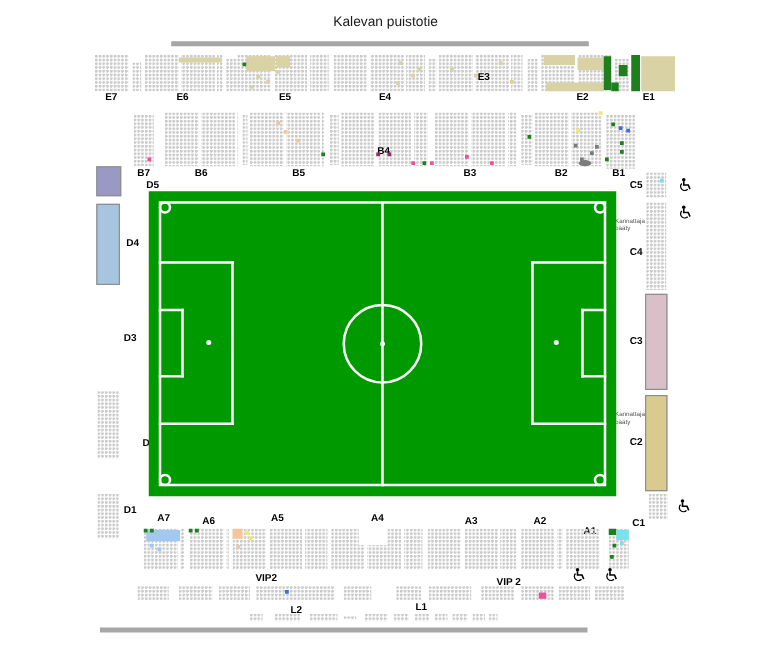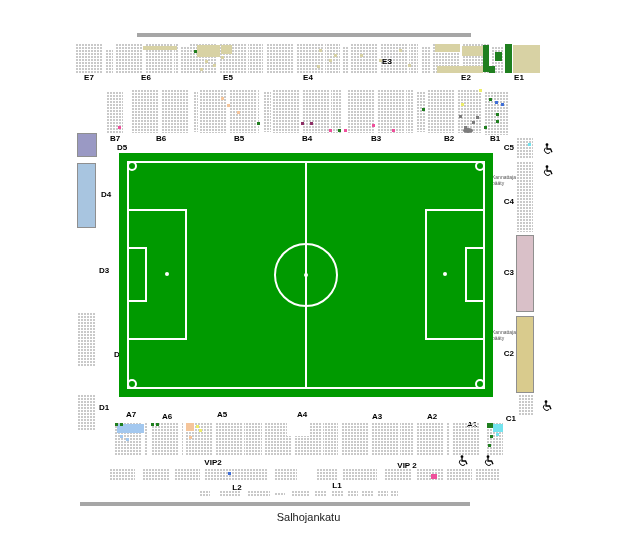--- a/index.html
+++ b/index.html
@@ -34,23 +34,23 @@
          background:var(--pitch_green);}
   .line{position:absolute;background:var(--pitch_line);}
   .outline{position:absolute;border:2px solid var(--pitch_line);box-sizing:border-box;}
   .wc{position:absolute;width:12px;height:11px;}
 </style>
 </head>
 <body>
 
 <div id="map">
 
+  <div class="street" style="top:12px">Kalevan puistotie</div>
   <div class="bar" style="left:137px;top:33px;width:334px"></div>
   <div class="bar" style="left:80px;top:502px;width:390px"></div>
-  <div class="street" style="top:511px">Salhojankatu</div>
 
   <div class="seats" style="left:76px;top:44px;width:27px;height:29px"></div>
   <div class="seats noaisle" style="left:106px;top:50px;width:7px;height:23px"></div>
   <div class="seats" style="left:116px;top:44px;width:62px;height:29px"></div>
   <div class="seats noaisle" style="left:181px;top:47px;width:9px;height:26px"></div>
   <div class="seats" style="left:190px;top:44px;width:73px;height:29px"></div>
   <div class="seats" style="left:267px;top:44px;width:73px;height:29px"></div>
   <div class="seats noaisle" style="left:343px;top:47px;width:6px;height:26px"></div>
   <div class="seats" style="left:351px;top:44px;width:67px;height:29px"></div>
   <div class="seats noaisle" style="left:422px;top:47px;width:8px;height:26px"></div>
@@ -97,21 +97,21 @@
   <div class="seats noaisle" style="left:264px;top:92px;width:7px;height:40px"></div>
   <div class="seats" style="left:273px;top:90px;width:69px;height:43px"></div>
   <div class="seats" style="left:348px;top:90px;width:65px;height:43px"></div>
   <div class="seats noaisle" style="left:417px;top:92px;width:9px;height:40px"></div>
   <div class="seats" style="left:428px;top:90px;width:53px;height:43px"></div>
   <div class="seats noaisle" style="left:485px;top:92px;width:23px;height:43px"></div>
 
   <div class="lbl" style="left:115px;top:135px">B7</div>
   <div class="lbl" style="left:161px;top:135px">B6</div>
   <div class="lbl" style="left:239px;top:135px">B5</div>
-  <div class="lbl" style="left:307px;top:135px">B4</div>
+  <div class="lbl" style="left:307px;top:117px">B4</div>
   <div class="lbl" style="left:376px;top:135px">B3</div>
   <div class="lbl" style="left:449px;top:135px">B2</div>
   <div class="lbl" style="left:495px;top:135px">B1</div>
 
   <div class="dot cpk" style="left:118px;top:126px"></div>
   <div class="dot cpk" style="left:329px;top:129px"></div>
   <div class="dot cpk" style="left:344px;top:129px"></div>
   <div class="dot cpk" style="left:372px;top:124px"></div>
   <div class="dot cpk" style="left:392px;top:129px"></div>
   <div class="dot cpe" style="left:221px;top:97px"></div>

